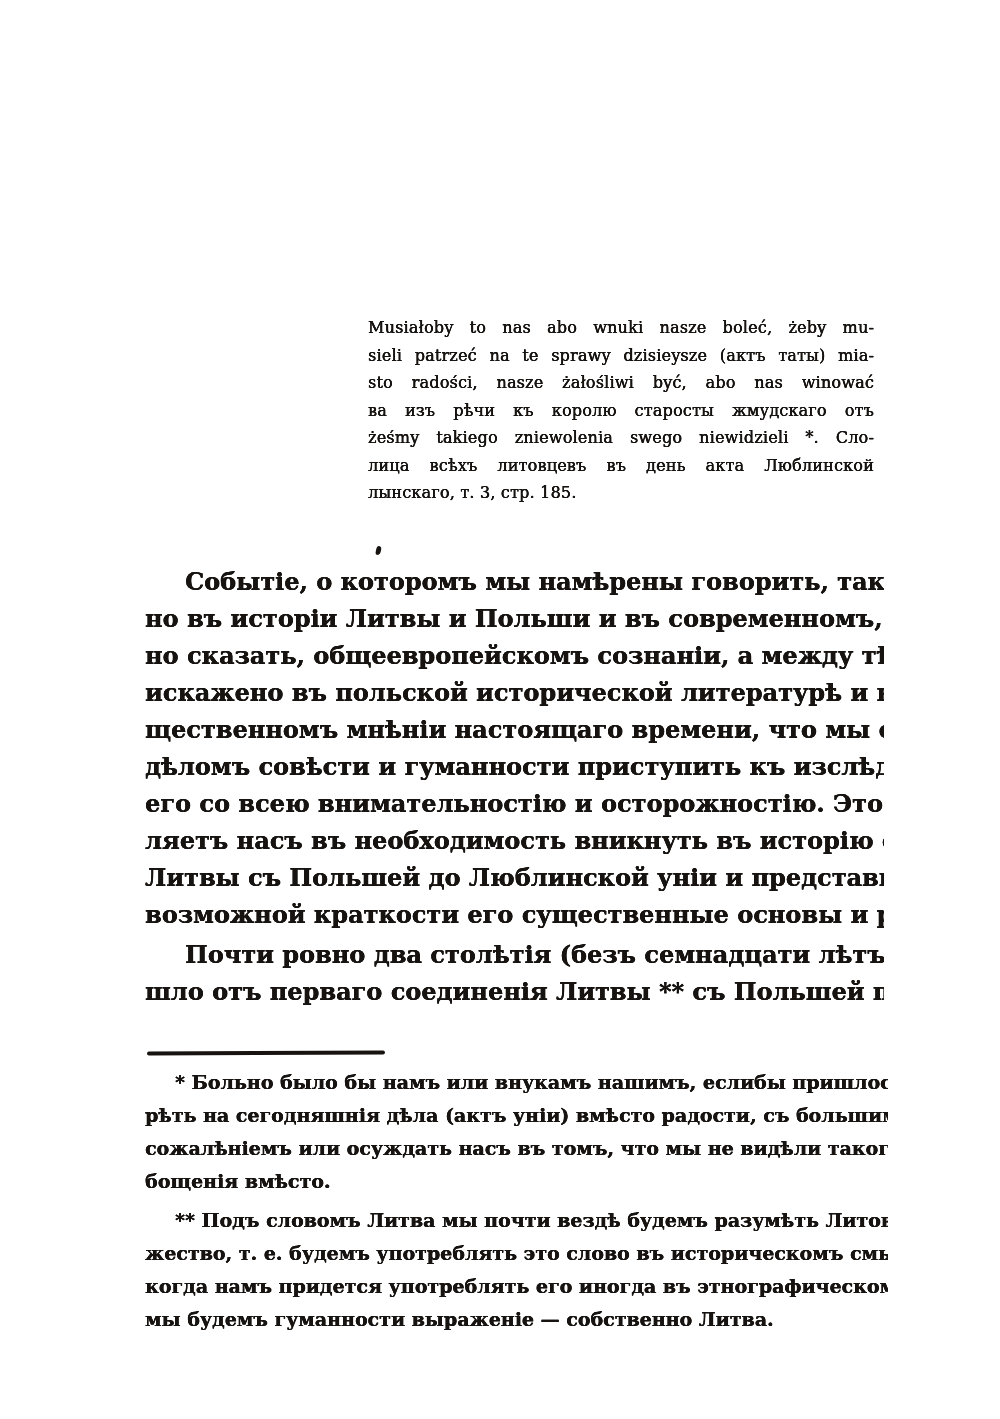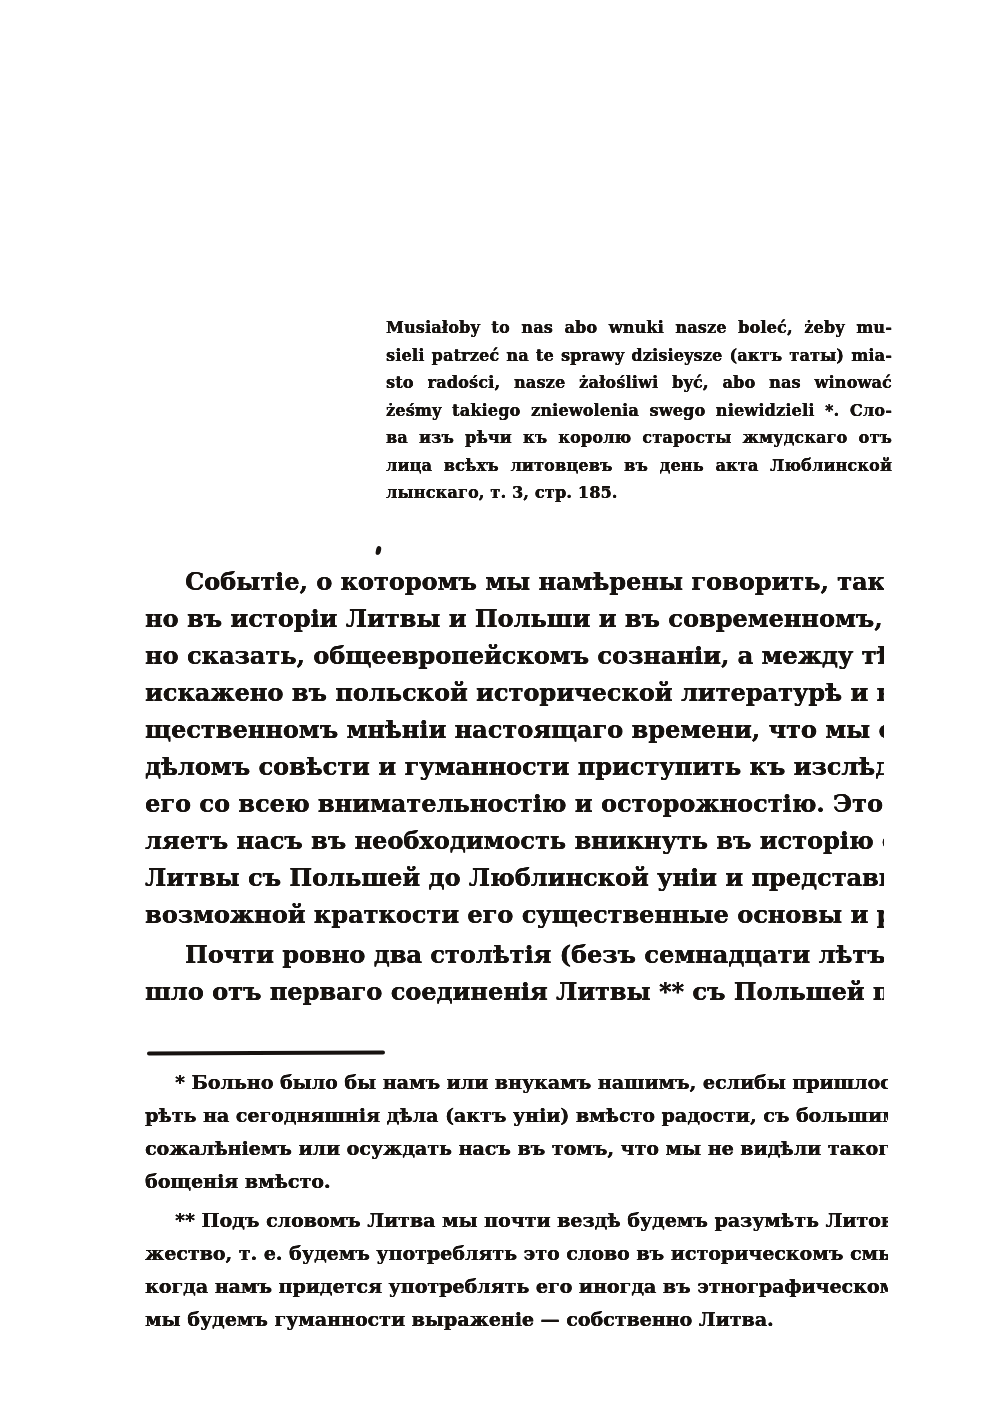--- a/index.html
+++ b/index.html
@@ -26,25 +26,25 @@
     overflow: hidden;
     text-shadow: 0 0 0.6px currentColor, 0.3px 0.3px 0 currentColor;
   }
   .tline.last {
     text-align: center;
     text-align-last: left;
   }
   
   .epigraph {
     position: absolute;
-    left: 386px;
+    left: 368px;
     top: 314px;
     width: 506px;
     font-size: 16px;
-    font-weight: bold;
+    font-weight: normal;
     line-height: 27.5px;
     letter-spacing: 0.2px;
   }
   
   .ink-mark {
     position: absolute;
     left: 376px;
     top: 546px;
     width: 5px;
     height: 9px;
@@ -90,22 +90,22 @@
 </style>
 </head>
 <body>
 
 <div class="page">
 
   <div class="epigraph">
       <div class="tline">Musiałoby to nas abo wnuki nasze boleć, żeby mu-</div>
       <div class="tline">sieli patrzeć na te sprawy dzisieysze (актъ таты) mia-</div>
       <div class="tline">sto radości, nasze żałośliwi być, abo nas winować</div>
+      <div class="tline">ва изъ рѣчи къ королю старосты жмудскаго отъ</div>
       <div class="tline">żeśmy takiego zniewolenia swego niewidzieli *. Сло-</div>
-      <div class="tline">ва изъ рѣчи къ королю старосты жмудскаго отъ</div>
       <div class="tline">лица всѣхъ литовцевъ въ день акта Люблинской</div>
       <div class="tline last">лынскаго, т. 3, стр. 185.</div>
     </div>
 
   <div class="ink-mark"></div>
 
   <div class="body-block">
     <div class="para">
         <div class="tline">Событіе, о которомъ мы намѣрены говорить, такъ важ-</div>
         <div class="tline">но въ исторіи Литвы и Польши и въ современномъ, мож-</div>

